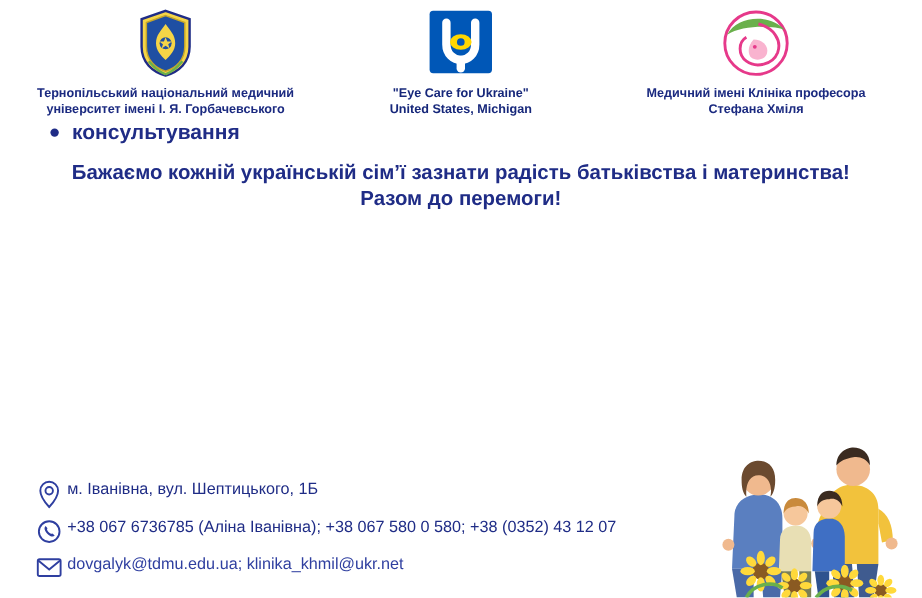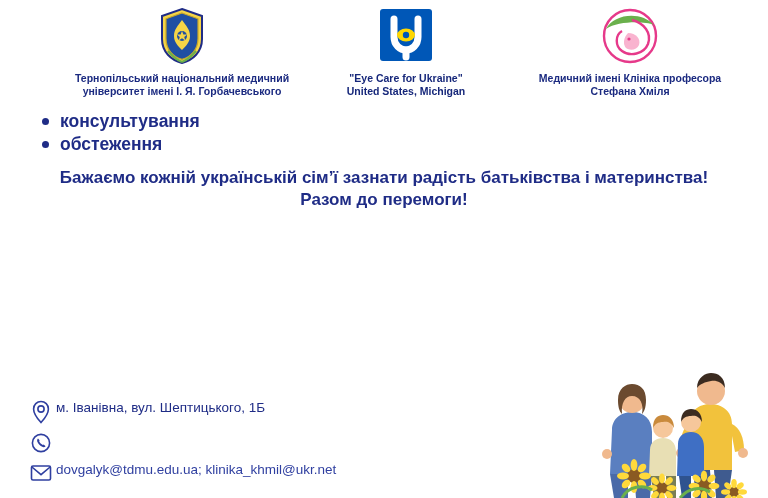--- a/index.html
+++ b/index.html
@@ -19,21 +19,21 @@
     width: 768px;
     height: 498px;
     background: #ffffff;
     box-sizing: border-box;
   }
 
   
   .logos {
     display: flex;
     align-items: flex-start;
-    justify-content: flex-end;
+    justify-content: space-between;
     padding: 6px 26px 0 26px;
     box-sizing: border-box;
   }
   .logo-block {
     display: flex;
     flex-direction: column;
     align-items: center;
     width: 224px;
   }
   .logo-mark {
@@ -59,21 +59,21 @@
     color: #1f2c86;
     font-weight: bold;
     font-size: 21.5px;
     line-height: 1.26;
     letter-spacing: 0.1px;
     padding: 0 30px;
   }
 
   
   .bullets {
-    margin: 11px 0 0 0;
+    margin: 0 0 0 0;
     padding: 0 28px 0 60px;
     list-style: none;
   }
   .bullets li {
     position: relative;
     font-size: 17.5px;
     font-weight: bold;
     line-height: 1.26;
     color: #1f2c86;
     margin-bottom: 1px;
@@ -194,24 +194,20 @@
       <div class="logo-caption">Медичний імені Клініка професора Стефана Хміля</div>
     </div>
   </div>
 
 
   <ul class="bullets">
     <li>
       <span class="dot"></span>
       <span>консультування</span>
     </li>
-    <li>
-      <span class="dot"></span>
-      <span>обстеження</span>
-    </li>
   </ul>
 
   <div class="wish">Бажаємо кожній українській сім’ї зазнати радість батьківства і материнства! Разом до перемоги!</div>
 
   <div class="contacts">
 
     <div class="contact-row">
       <div class="contact-icon">
         <svg width="20" height="24" viewBox="0 0 20 24">
           <path d="M10 1.5 C5.9 1.5 2.6 4.8 2.6 8.9 C2.6 14.4 10 22.5 10 22.5 C10 22.5 17.4 14.4 17.4 8.9 C17.4 4.8 14.1 1.5 10 1.5 Z" fill="none" stroke="#2f3fa0" stroke-width="1.6"></path>
@@ -221,20 +217,21 @@
       <div class="contact-text">м. Іванівна, вул. Шептицького, 1Б</div>
     </div>
 
     <div class="contact-row">
       <div class="contact-icon">
         <svg width="20" height="24" viewBox="0 0 20 24">
           <circle cx="10" cy="12" r="8.6" fill="none" stroke="#2f3fa0" stroke-width="1.6"></circle>
           <path d="M7 7.4 C6 8.4 5.8 9.7 6.6 11.2 C7.6 13.2 9.4 14.9 11.2 15.8 C12.6 16.5 13.8 16.2 14.6 15.2 L12.7 13.5 C12.2 14 11.7 14 11.1 13.6 C10.1 13 9.1 12 8.5 11 C8.1 10.4 8.1 9.8 8.6 9.3 Z" fill="#2f3fa0"></path>
         </svg>
       </div>
+      <div class="contact-text">+38 067 6736785 (Аліна Іванівна); +38 067 580 0 580; +38 (0352) 43 12 07</div>
     </div>
 
     <div class="contact-row">
       <div class="contact-icon">
         <svg width="22" height="22" viewBox="0 0 22 22">
           <rect x="1.5" y="4" width="19" height="14" rx="1.5" fill="none" stroke="#2f3fa0" stroke-width="1.6"></rect>
           <path d="M1.9 5 L11 12.6 L20.1 5" fill="none" stroke="#2f3fa0" stroke-width="1.6"></path>
         </svg>
       </div>
       <div class="contact-text mail">dovgalyk@tdmu.edu.ua; klinika_khmil@ukr.net</div>

